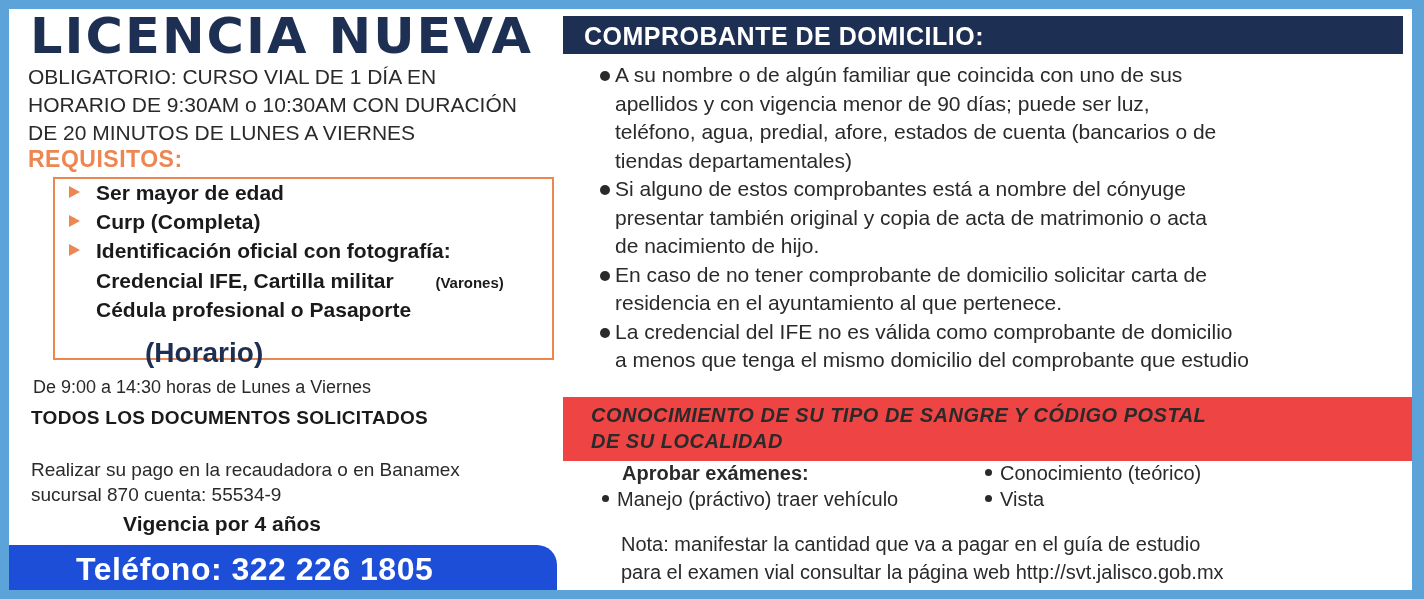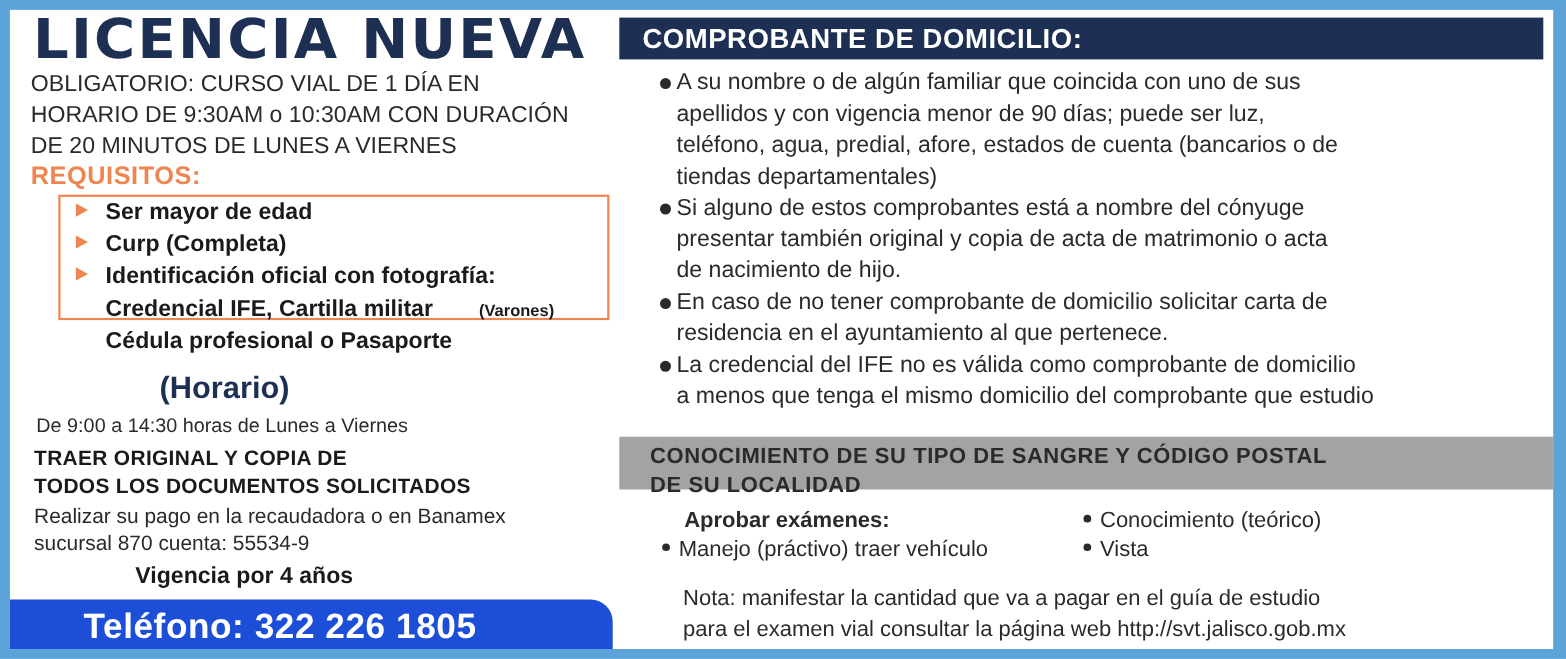--- a/index.html
+++ b/index.html
@@ -12,21 +12,21 @@
       position: absolute; left: 30px; top: 10px;
       font-family: "DejaVu Sans", sans-serif; font-weight: bold;
       font-size: 50px; letter-spacing: 2px; color: #1d2f52; line-height: 52px;
       transform: scaleX(1.02); transform-origin: left top;
     }
 
     .intro { position: absolute; left: 28px; top: 63px; font-size: 21px; color: #2a2a2a; line-height: 28px; }
 
     .req-title { position: absolute; left: 28px; top: 146px; font-size: 23px; font-weight: bold; color: #ee8651; letter-spacing: 0.5px; }
 
-    .req-box { position: absolute; left: 53px; top: 177px; width: 501px; height: 114px; border: 2px solid #ee8651; }
+    .req-box { position: absolute; left: 53px; top: 177px; width: 501px; height: 183px; border: 2px solid #ee8651; }
     .req-item { position: absolute; left: 14px; font-size: 21px; font-weight: bold; color: #1a1a1a; line-height: 28px; white-space: nowrap; }
     .req-arrow { display: inline-block; width: 0; height: 0; border-top: 6px solid transparent; border-bottom: 6px solid transparent; border-left: 11px solid #ee8651; margin-right: 16px; vertical-align: 2px; }
     .req-cont { position: absolute; left: 41px; font-size: 21px; font-weight: bold; color: #1a1a1a; line-height: 28px; white-space: nowrap; }
     .small { font-size: 15px; margin-left: 36px; }
 
     .horario-title { position: absolute; left: 145px; top: 337px; font-size: 28px; font-weight: bold; color: #1d2f52; }
     .horario-text { position: absolute; left: 33px; top: 377px; font-size: 18px; color: #2a2a2a; }
     .traer { position: absolute; left: 31px; top: 405px; font-size: 19px; font-weight: bold; color: #1a1a1a; line-height: 25px; letter-spacing: 0.3px; }
     .pago { position: absolute; left: 31px; top: 457px; font-size: 19px; color: #2a2a2a; line-height: 25px; }
     .vigencia { position: absolute; left: 123px; top: 512px; font-size: 21px; font-weight: bold; color: #1a1a1a; }
@@ -34,21 +34,21 @@
     .phone-bar { position: absolute; left: 9px; top: 545px; width: 548px; height: 45px; background: #1d4ed8; border-top-right-radius: 20px; }
     .phone-text { position: absolute; left: 67px; top: 6px; font-size: 32px; font-weight: bold; color: #ffffff; letter-spacing: 0.5px; }
 
     .comp-bar { position: absolute; left: 563px; top: 16px; width: 840px; height: 38px; background: #1d2f52; }
     .comp-title { position: absolute; left: 21px; top: 6px; font-size: 25px; font-weight: bold; color: #ffffff; letter-spacing: 0.5px; }
 
     .comp-list { position: absolute; left: 599px; top: 61px; font-size: 21px; color: #2a2a2a; line-height: 28.5px; }
     .comp-line { white-space: nowrap; position: relative; padding-left: 16px; }
     .dot { position: absolute; left: 1px; top: 10px; width: 10px; height: 10px; border-radius: 50%; background: #2a2a2a; }
 
-    .sangre-bar { position: absolute; left: 563px; top: 397px; width: 849px; height: 48px; background: #a3a3a3; }
+    .sangre-bar { position: absolute; left: 563px; top: 397px; width: 849px; height: 64px; background: #ef4444; font-style: italic; }
     .sangre-text { position: absolute; left: 28px; top: 5px; font-size: 20px; font-weight: bold; color: #2a2a2a; line-height: 26px; letter-spacing: 0.5px; }
 
     .exam-title { position: absolute; left: 622px; top: 462px; font-size: 20px; font-weight: bold; color: #2a2a2a; }
     .exam-item { position: absolute; font-size: 20px; color: #2a2a2a; white-space: nowrap; }
     .sdot { display: inline-block; width: 7px; height: 7px; border-radius: 50%; background: #2a2a2a; margin-right: 8px; vertical-align: 4px; }
 
     .nota { position: absolute; left: 621px; top: 530px; font-size: 20px; color: #2a2a2a; line-height: 28px; }
   </style>
 </head>
 <body>
@@ -78,21 +78,20 @@
   <div class="req-cont" style="top:88px;">
     <span>Credencial IFE, Cartilla militar </span><span class="small">(Varones)</span>
   </div>
   <div class="req-cont" style="top:117px;">Cédula profesional o Pasaporte</div>
 </div>
 
 <div class="horario-title">(Horario)</div>
 <div class="horario-text">De 9:00 a 14:30 horas de Lunes a Viernes</div>
 
 <div class="traer">
-  <div>TRAER ORIGINAL Y COPIA DE</div>
   <div>TODOS LOS DOCUMENTOS SOLICITADOS</div>
 </div>
 
 <div class="pago">
   <div>Realizar su pago en la recaudadora o en Banamex</div>
   <div>sucursal 870 cuenta: 55534-9</div>
 </div>
 
 <div class="vigencia">Vigencia por 4 años</div>
 

